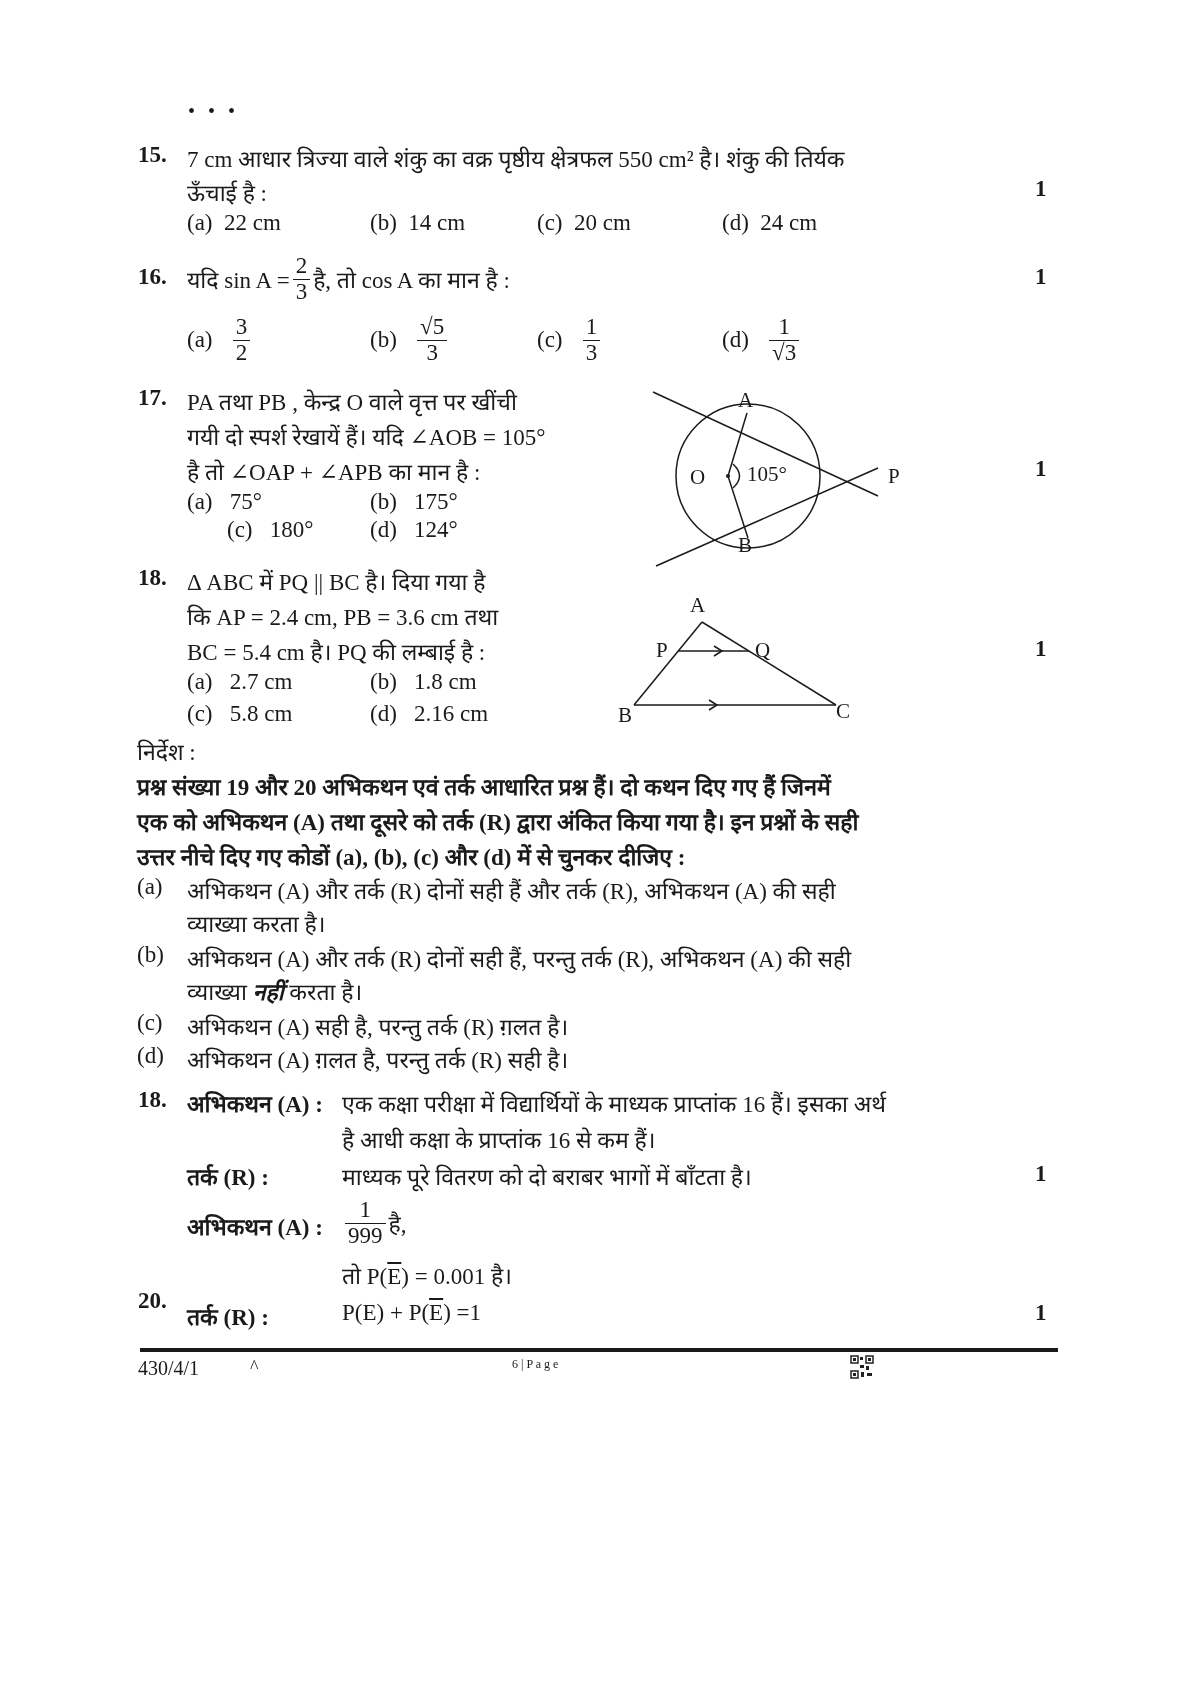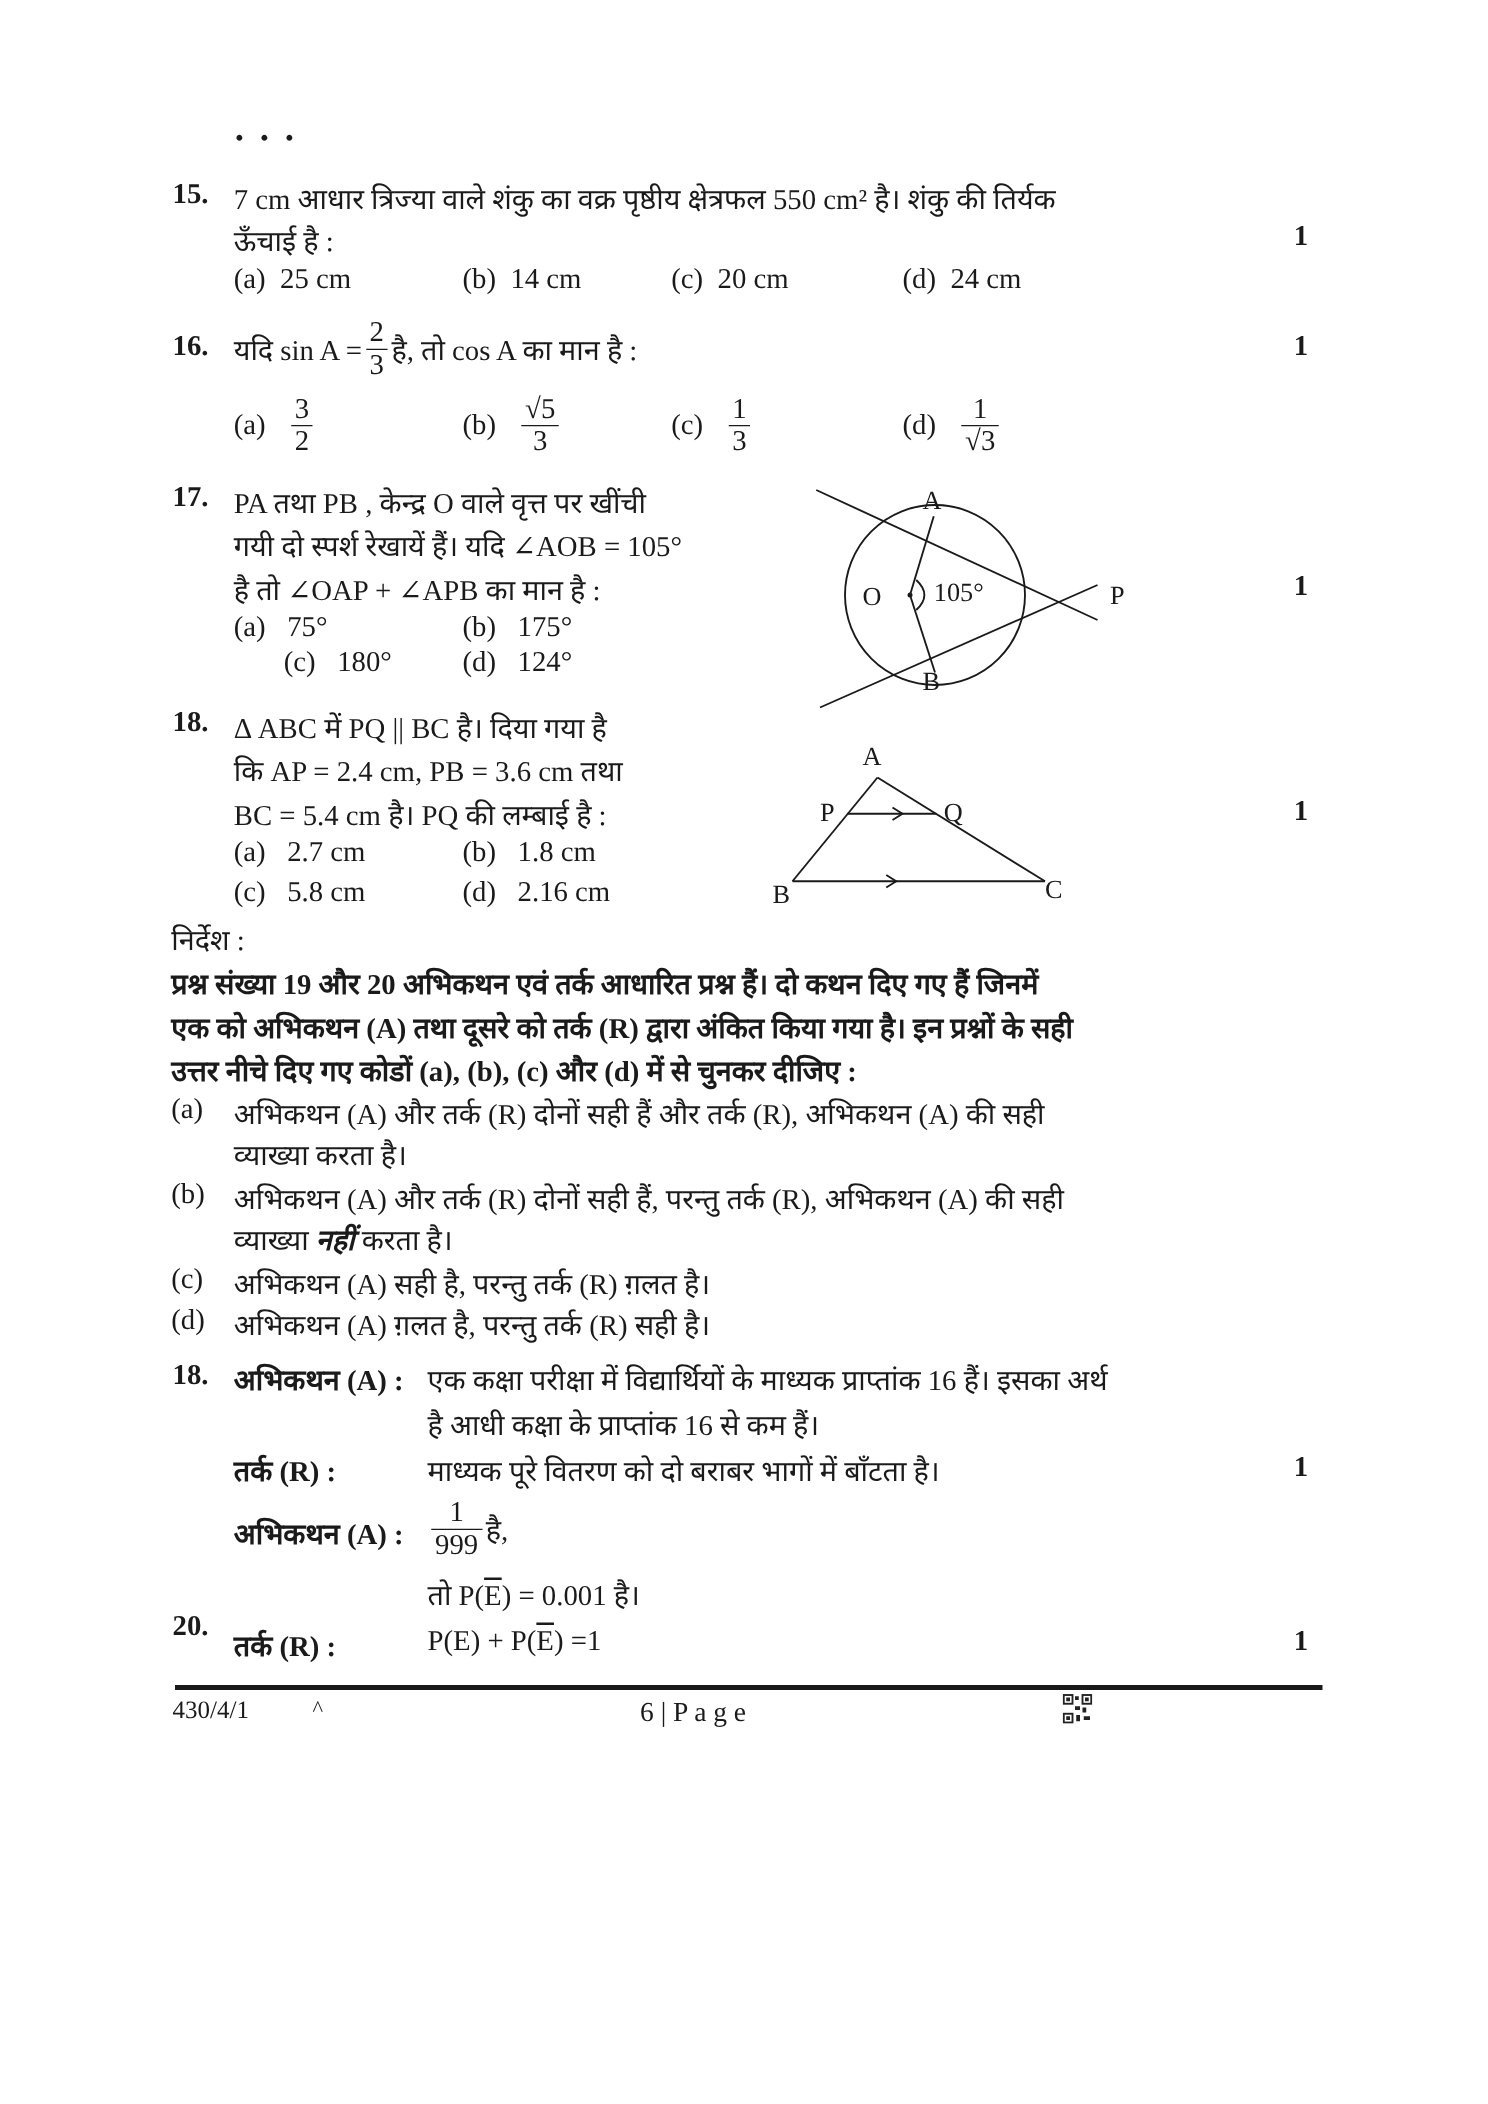--- a/index.html
+++ b/index.html
@@ -20,21 +20,21 @@
 </head>
 <body>
 
 <div class="abs" style="left:188px; top:100px; font-size:20px; letter-spacing:4px;">• • •</div>
 
 <div>
   <span class="abs qnum" style="left:138px; top:142px;">15.</span>
   <span class="abs" style="left:187px; top:142px;">7 cm आधार त्रिज्या वाले शंकु का वक्र पृष्ठीय क्षेत्रफल 550 cm² है। शंकु की तिर्यक</span>
   <span class="abs" style="left:187px; top:176px;">ऊँचाई है :</span>
   <span class="marks" style="top:176px;">1</span>
-  <span class="opt" style="left:187px; top:210px;"><span>(a)</span>&nbsp;&nbsp;<span>25 cm</span></span>
+  <span class="opt" style="left:187px; top:210px;"><span>(a)</span>&nbsp;&nbsp;<span>22 cm</span></span>
   <span class="opt" style="left:370px; top:210px;"><span>(b)</span>&nbsp;&nbsp;<span>14 cm</span></span>
   <span class="opt" style="left:537px; top:210px;"><span>(c)</span>&nbsp;&nbsp;<span>20 cm</span></span>
   <span class="opt" style="left:722px; top:210px;"><span>(d)</span>&nbsp;&nbsp;<span>24 cm</span></span>
 </div>
 
 <div>
   <span class="abs qnum" style="left:138px; top:264px;">16.</span>
   <div class="abs" style="left:187px; top:250px; display:flex; align-items:center; height:58px;">
     <span>यदि sin A =</span>
     <span class="frac">
@@ -166,21 +166,21 @@
   </div>
   <span class="abs" style="left:342px; top:1259px;"><span>तो P(</span><span class="ov">E</span><span>) = 0.001 है।</span></span>
   <span class="abs bold" style="left:187px; top:1300px;">तर्क (R) :</span>
   <span class="abs" style="left:342px; top:1300px;"><span>P(E) + P(</span><span class="ov">E</span><span>) =1</span></span>
   <span class="marks" style="top:1300px;">1</span>
 </div>
 
 <div class="rule" style="top:1348px; width:918px;"></div>
 <span class="abs" style="left:138px; top:1357px; font-size:20px;">430/4/1</span>
 <span class="abs" style="left:250px; top:1357px; font-size:18px;">^</span>
-<span class="abs" style="left:512px; top:1357px; font-size:22px;">6 | P a g e</span>
+<span class="abs" style="left:512px; top:1357px; font-size:12px;">6 | P a g e</span>
 <svg class="abs" style="left:850px; top:1355px;" width="24" height="24">
   <rect x="0" y="0" width="24" height="24" fill="#fff"></rect>
   <rect x="1" y="1" width="7" height="7" fill="none" stroke="#222" stroke-width="1.5"></rect>
   <rect x="16" y="1" width="7" height="7" fill="none" stroke="#222" stroke-width="1.5"></rect>
   <rect x="1" y="16" width="7" height="7" fill="none" stroke="#222" stroke-width="1.5"></rect>
   <rect x="3" y="3" width="3" height="3" fill="#222"></rect>
   <rect x="18" y="3" width="3" height="3" fill="#222"></rect>
   <rect x="3" y="18" width="3" height="3" fill="#222"></rect>
   <rect x="10" y="2" width="3" height="3" fill="#222"></rect>
   <rect x="10" y="10" width="4" height="3" fill="#222"></rect>

